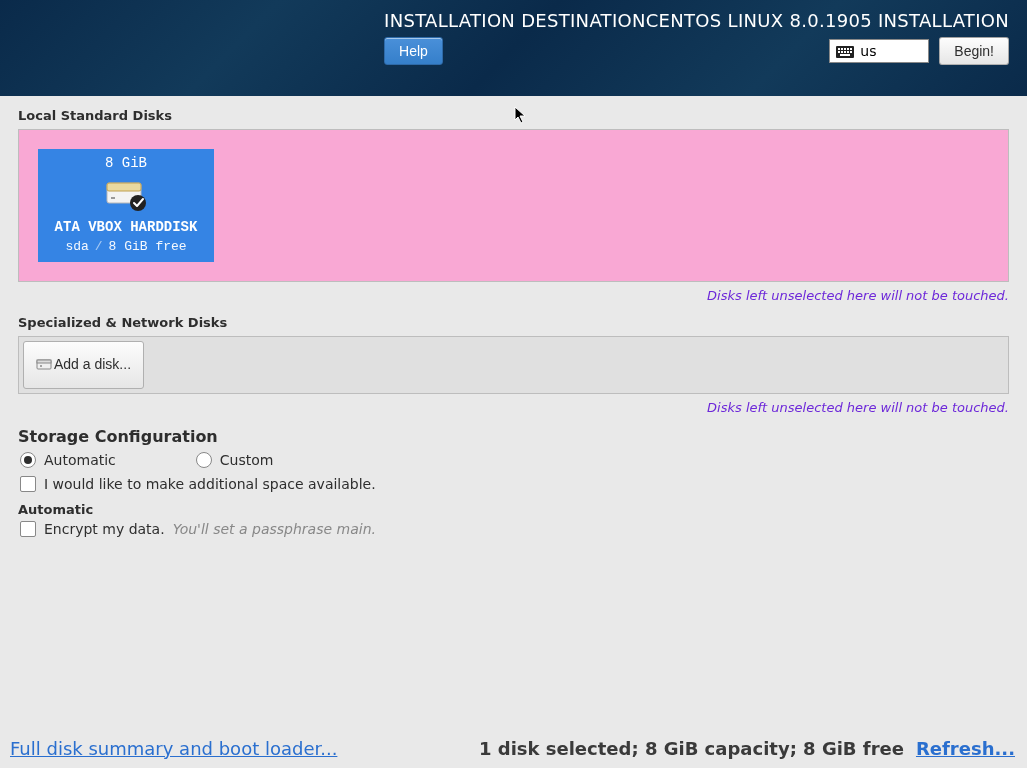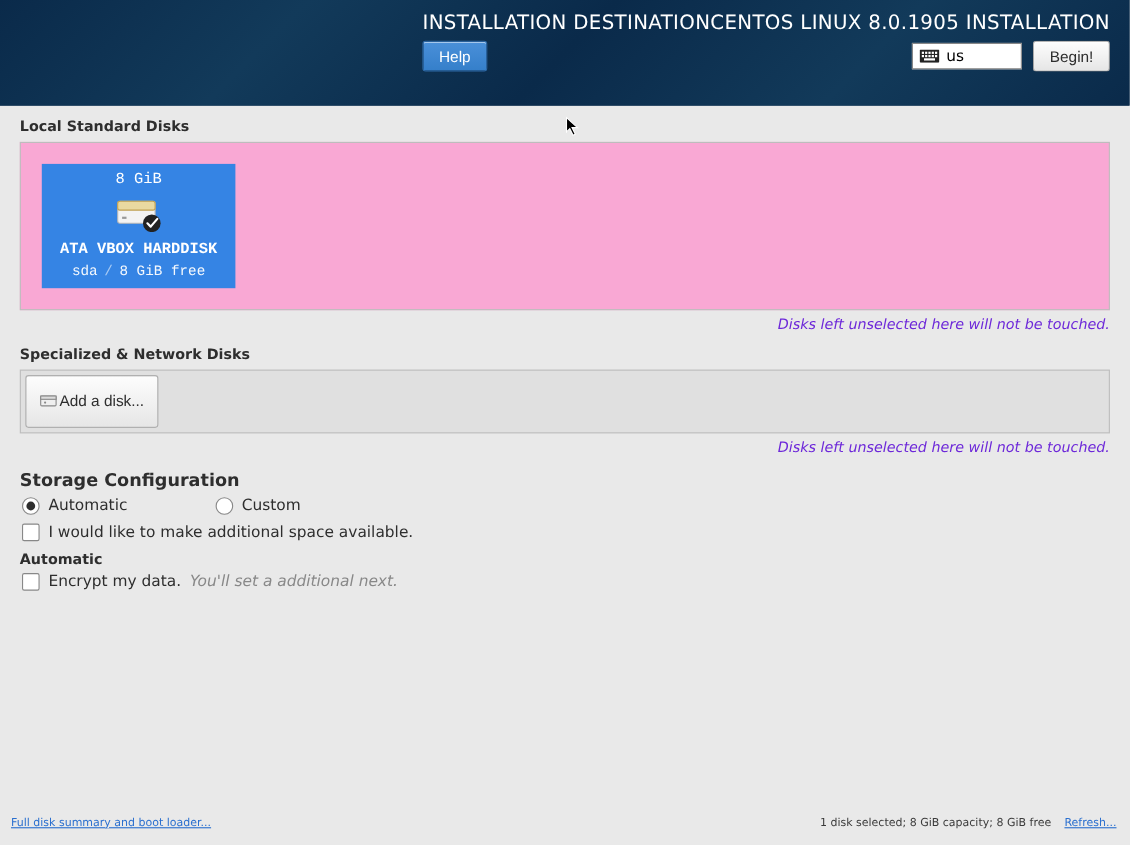--- a/index.html
+++ b/index.html
@@ -73,24 +73,24 @@
   .radio { border-radius:50%; }
   .radio.checked::after { content:""; width:8px; height:8px; background:#2e2e2e; border-radius:50%; }
   .checkbox { border-radius:2px; }
   .check-row { display:flex; align-items:center; gap:8px; font-size:14px; margin:4px 0 10px 2px; cursor:pointer; }
   .enc-label { font-size:13px; font-weight:bold; margin-top:4px; }
   .enc-hint { color:#888; font-style:italic; }
 
   
   .footer {
     height:34px; border-top:0; display:flex; justify-content:space-between; align-items:center;
-    padding:0 12px 6px 10px; font-size:10px;
+    padding:0 12px 6px 10px; font-size:18px;
   }
   .link { color:#2a6fcf; text-decoration:underline; cursor:pointer; }
-  .footer-right { display:flex; gap:12px; align-items:flex-end; }
+  .footer-right { display:flex; gap:12px; align-items:flex-end;font-weight:bold; }
   .status-text { color:#3a3a3a; }
 
   
   .cursor { position:absolute; left:514px; top:10px; pointer-events:none; }
 </style>
 </head>
 <body>
 
 <div class="header">
   <div class="header-left">
@@ -182,21 +182,21 @@
     </div>
     <label class="check-row">
       <span class="checkbox"></span>
       <span>I would like to make additional space available.</span>
     </label>
 
     <div class="enc-label">Automatic</div>
     <label class="check-row">
       <span class="checkbox"></span>
       <span>Encrypt my data.</span>
-      <span class="enc-hint">You'll set a additional next.</span>
+      <span class="enc-hint">You'll set a passphrase main.</span>
     </label>
   </div>
 
 </div>
 
 <div class="footer">
   <span class="link">Full disk summary and boot loader...</span>
   <div class="footer-right">
     <span class="status-text">1 disk selected; 8 GiB capacity; 8 GiB free</span>
     <span class="link">Refresh...</span>

